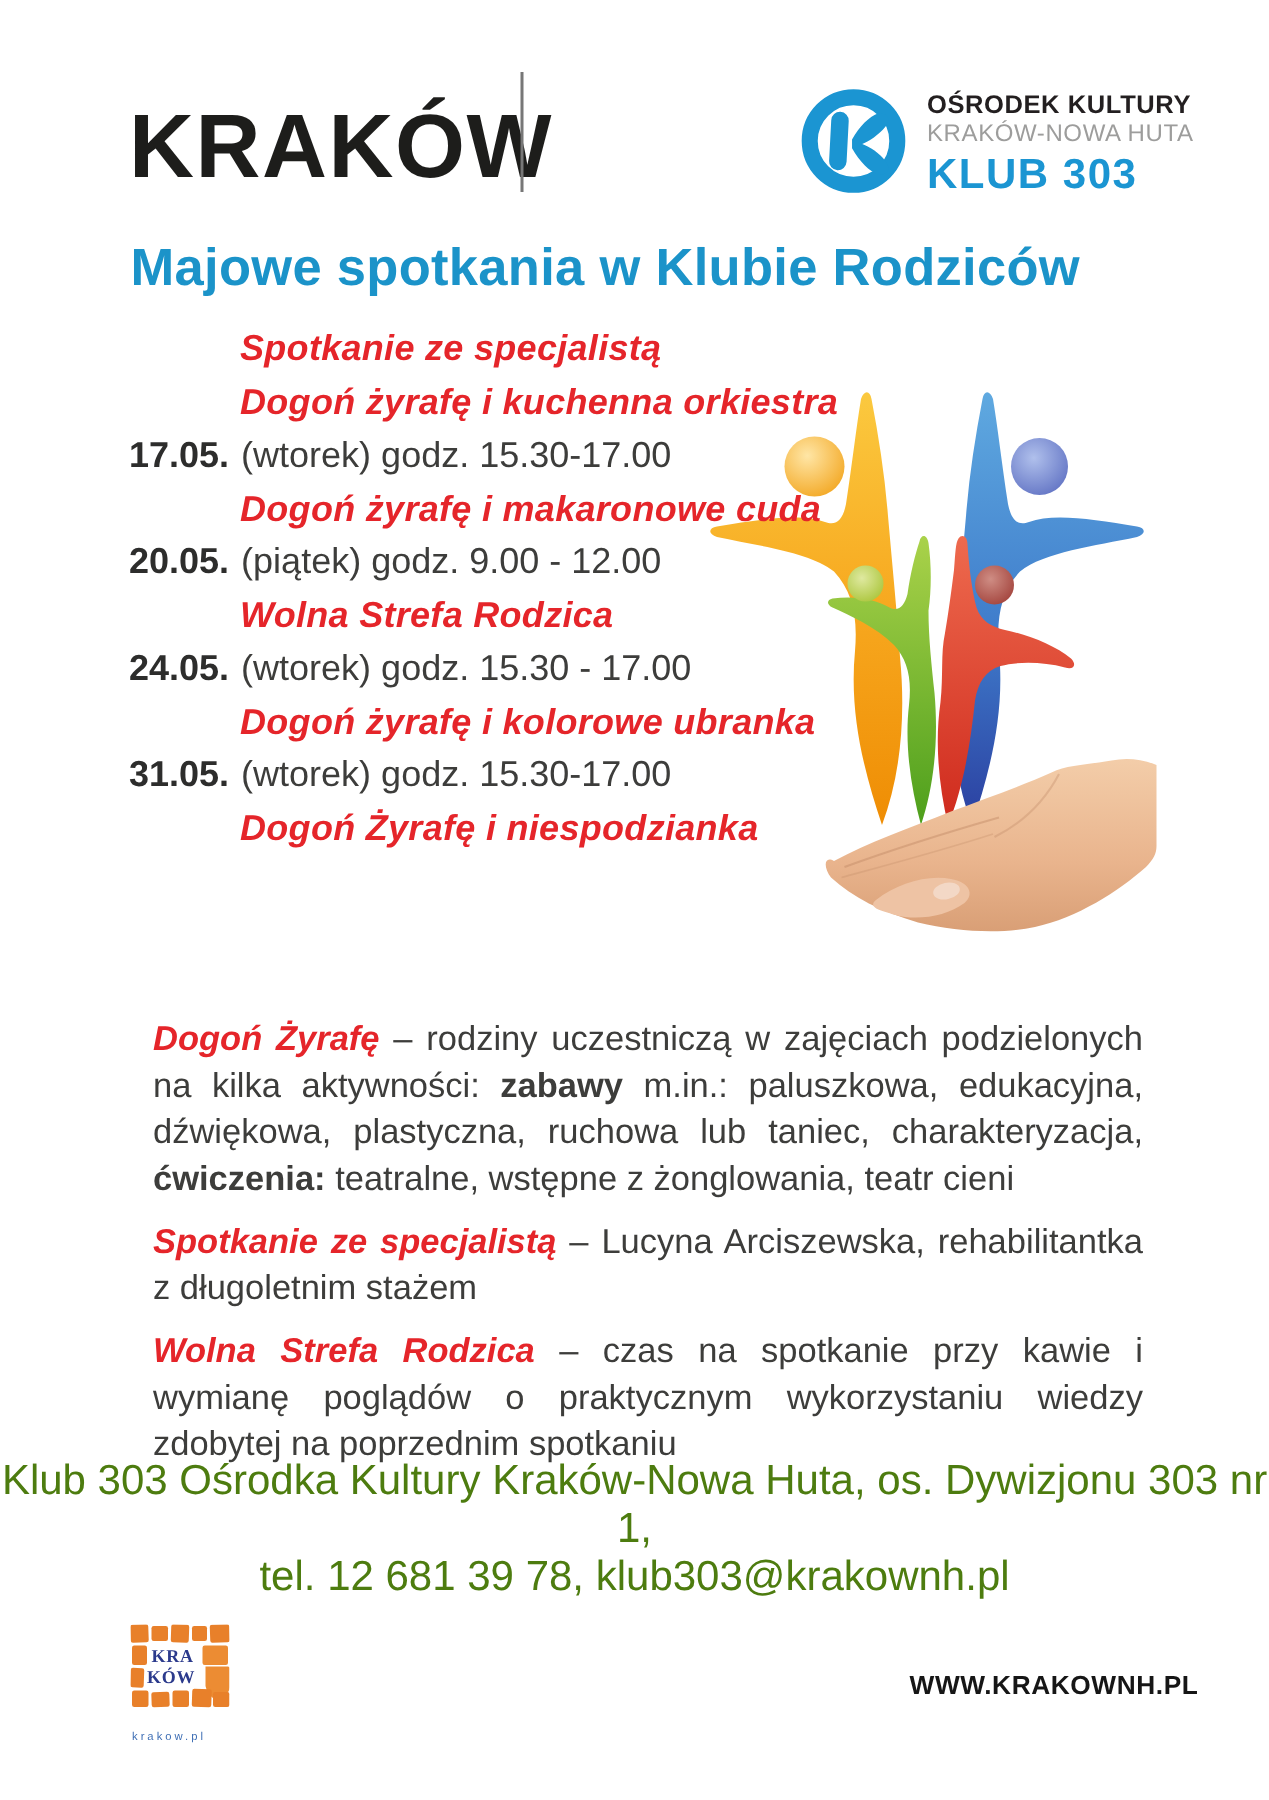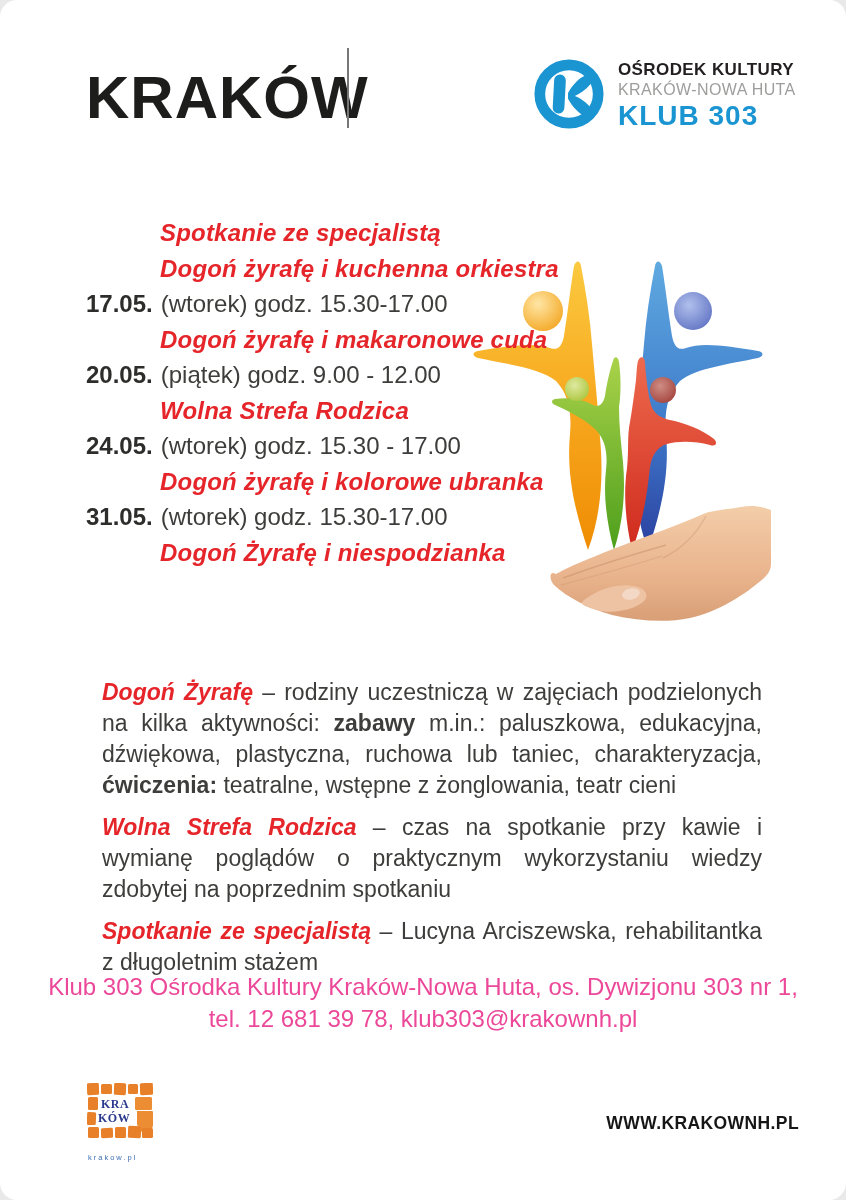--- a/index.html
+++ b/index.html
@@ -1,18 +1,18 @@
 <!DOCTYPE html>
 <html><head>
 <meta charset="utf-8">
 <style>
   html,body{margin:0;padding:0;background:#e9e9e9;}
   .page{
     position:relative;width:846px;height:1200px;margin:0 auto;background:#ffffff;
-    font-family:"Liberation Sans", sans-serif;color:#3d3d3b;overflow:hidden;border-radius:17px;
+    font-family:"Liberation Sans", sans-serif;color:#3d3d3b;overflow:hidden;
   }
   
   .wordmark{
     position:absolute;left:86px;top:68px;font-size:60px;font-weight:600;
     letter-spacing:1px;color:#1d1d1b;line-height:1;
   }
   .hdr-divider{position:absolute;left:347px;top:48px;width:2px;height:80px;background:#777;}
   .klub-logo{position:absolute;left:533px;top:58px;display:flex;align-items:flex-end;}
   .klub-circle{width:72px;height:72px;flex:0 0 auto;}
   .klub-text{margin-left:13px;padding-top:3px;line-height:1;}
@@ -33,21 +33,21 @@
   .illustration{position:absolute;left:466px;top:248px;width:380px;height:400px;z-index:1;}
   
   .descriptions{
     position:absolute;left:86px;width:676px;top:677px;z-index:2;
     font-size:23px;line-height:31px;text-align:justify;
   }
   .para{margin:0 0 11px 16px;}
   .term{color:#e5252a;font-weight:700;font-style:italic;}
   .bold{font-weight:700;}
   
-  .contact{position:absolute;left:0;right:0;top:971px;text-align:center;font-size:24px;line-height:32px;color:#ec4899;}
+  .contact{position:absolute;left:0;right:0;top:971px;text-align:center;font-size:28px;line-height:32px;color:#4d7c0f;}
   
   .mosaic{position:absolute;left:87px;top:1083px;width:66px;height:90px;}
   .website{
     position:absolute;right:47px;top:1113px;font-size:17.5px;font-weight:700;
     color:#161616;letter-spacing:.4px;margin-left:35px;
   }
 </style>
 </head>
 <body>
 
@@ -65,20 +65,21 @@
                  C48,41 55,45 59,51 C63,56 60,61 54,60 C48,58 41,51 36,42 Z" fill="#1b95d2"></path>
       </svg>
       <div class="klub-text">
         <div class="org1">OŚRODEK KULTURY</div>
         <div class="org2">KRAKÓW-NOWA HUTA</div>
         <div class="org3">KLUB 303</div>
       </div>
     </div>
   </div>
 
+  <div class="title">Majowe spotkania w Klubie Rodziców</div>
 
   <svg class="illustration" viewBox="0 0 380 400">
     <defs>
       <linearGradient id="gO" x1="0" y1="0" x2="0" y2="1">
         <stop offset="0" stop-color="#fbc93f"></stop>
           <stop offset=".5" stop-color="#f7a81f"></stop>
           <stop offset="1" stop-color="#ef8d04"></stop>
       </linearGradient>
       <linearGradient id="gB" x1="0" y1="0" x2="0" y2="1">
         <stop offset="0" stop-color="#5fa9e0"></stop>
@@ -185,24 +186,24 @@
       <span class="date">31.05.</span><span class="details">(wtorek) godz. 15.30-17.00</span>
     </div>
     <div class="event">Dogoń Żyrafę i niespodzianka</div>
   </div>
 
   <div class="descriptions">
     <p class="para">
       <span class="term">Dogoń Żyrafę</span><span> – rodziny uczestniczą w zajęciach podzielonych na kilka aktywności: </span><span class="bold">zabawy</span><span> m.in.: paluszkowa, edukacyjna, dźwiękowa, plastyczna, ruchowa lub taniec, charakteryzacja, </span><span class="bold">ćwiczenia:</span><span> teatralne, wstępne z żonglowania, teatr cieni</span>
     </p>
     <p class="para">
-      <span class="term">Wolna Strefa Rodzica</span><span> – czas na spotkanie przy kawie i wymianę poglądów o praktycznym wykorzystaniu wiedzy zdobytej na poprzednim spotkaniu</span>
+      <span class="term">Spotkanie ze specjalistą</span><span> – Lucyna Arciszewska, rehabilitantka z długoletnim stażem</span>
     </p>
     <p class="para">
-      <span class="term">Spotkanie ze specjalistą</span><span> – Lucyna Arciszewska, rehabilitantka z długoletnim stażem</span>
+      <span class="term">Wolna Strefa Rodzica</span><span> – czas na spotkanie przy kawie i wymianę poglądów o praktycznym wykorzystaniu wiedzy zdobytej na poprzednim spotkaniu</span>
     </p>
   </div>
 
   <div class="contact">
     <div>Klub 303 Ośrodka Kultury Kraków-Nowa Huta, os. Dywizjonu 303 nr 1,</div>
     <div>tel. 12 681 39 78, klub303@krakownh.pl</div>
   </div>
 
   <svg class="mosaic" viewBox="0 0 66 90">
     <g fill="#e8802a">

